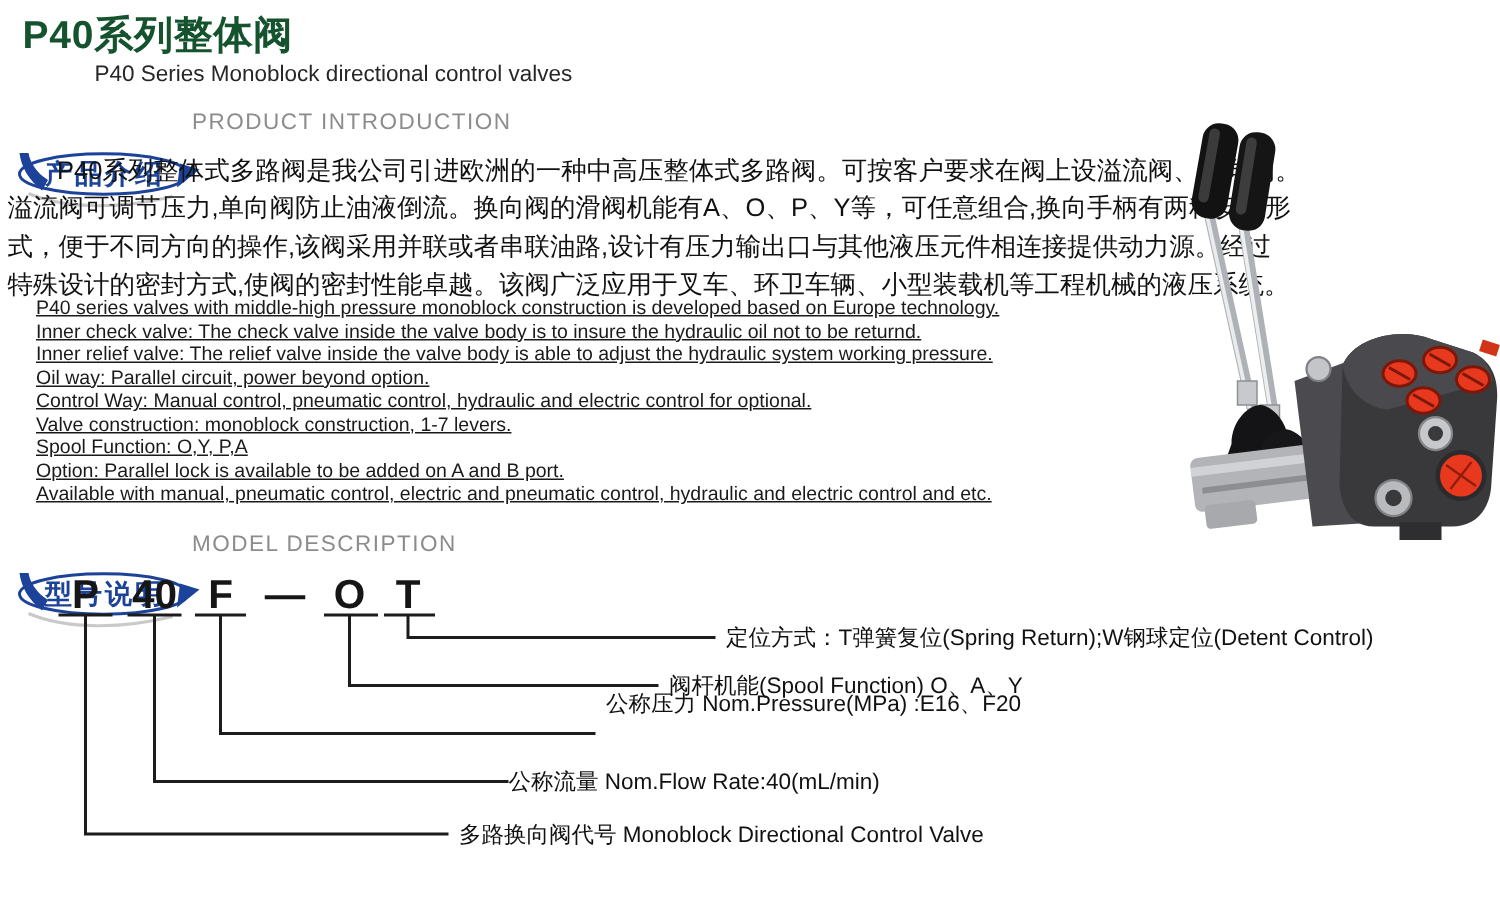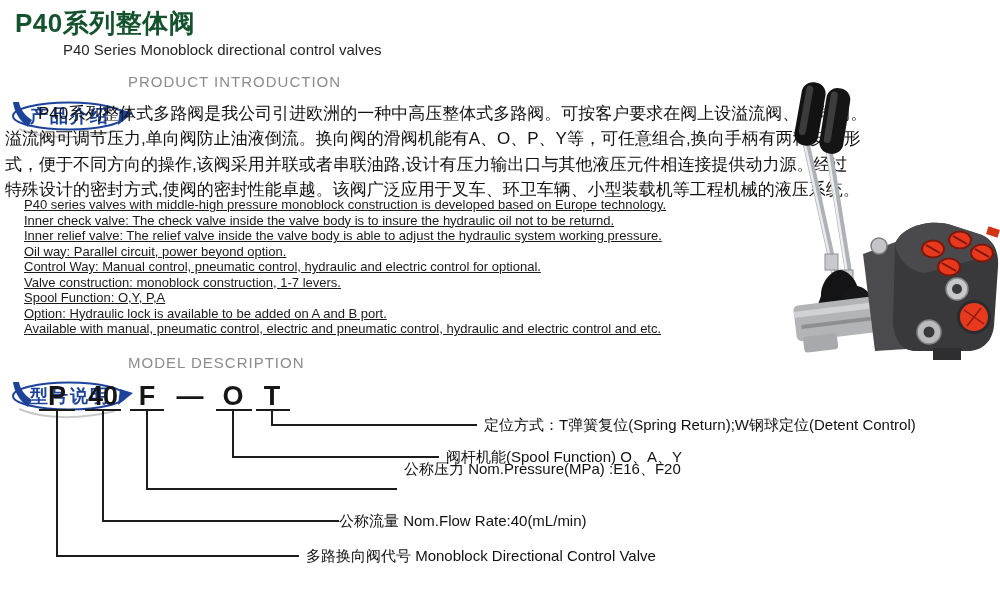--- a/index.html
+++ b/index.html
@@ -52,21 +52,21 @@
   </div>
 
   <div class="abs en-list">
     <div>P40 series valves with middle-high pressure monoblock construction is developed based on Europe technology.</div>
     <div>Inner check valve: The check valve inside the valve body is to insure the hydraulic oil not to be returnd.</div>
     <div>Inner relief valve: The relief valve inside the valve body is able to adjust the hydraulic system working pressure.</div>
     <div>Oil way: Parallel circuit, power beyond option.</div>
     <div>Control Way: Manual control, pneumatic control, hydraulic and electric control for optional.</div>
     <div>Valve construction: monoblock construction, 1-7 levers.</div>
     <div>Spool Function: O,Y, P,A</div>
-    <div>Option: Hydraulic lock is available to be added on A and B port.</div>
+    <div>Option: Parallel lock is available to be added on A and B port.</div>
     <div>Available with manual, pneumatic control, electric and pneumatic control, hydraulic and electric control and etc.</div>
   </div>
 
   <div class="abs badge" style="left:11px;top:345px;">
     <svg width="126" height="42" viewBox="0 0 126 42">
       <ellipse cx="58" cy="15" rx="56" ry="13.5" fill="none" stroke="#1c4399" stroke-width="2"></ellipse>
       <path d="M2,1 C3,10 8,19 17,26 L21,19 C13,14 9,7 8,1 Z" fill="#1c4399"></path>
       <path d="M107,24 L122,12 L109,8 Z" fill="#1c4399"></path>
       <path d="M8,28 C34,39 72,38 104,30" fill="none" stroke="#c9c9c9" stroke-width="2"></path>
     </svg>

